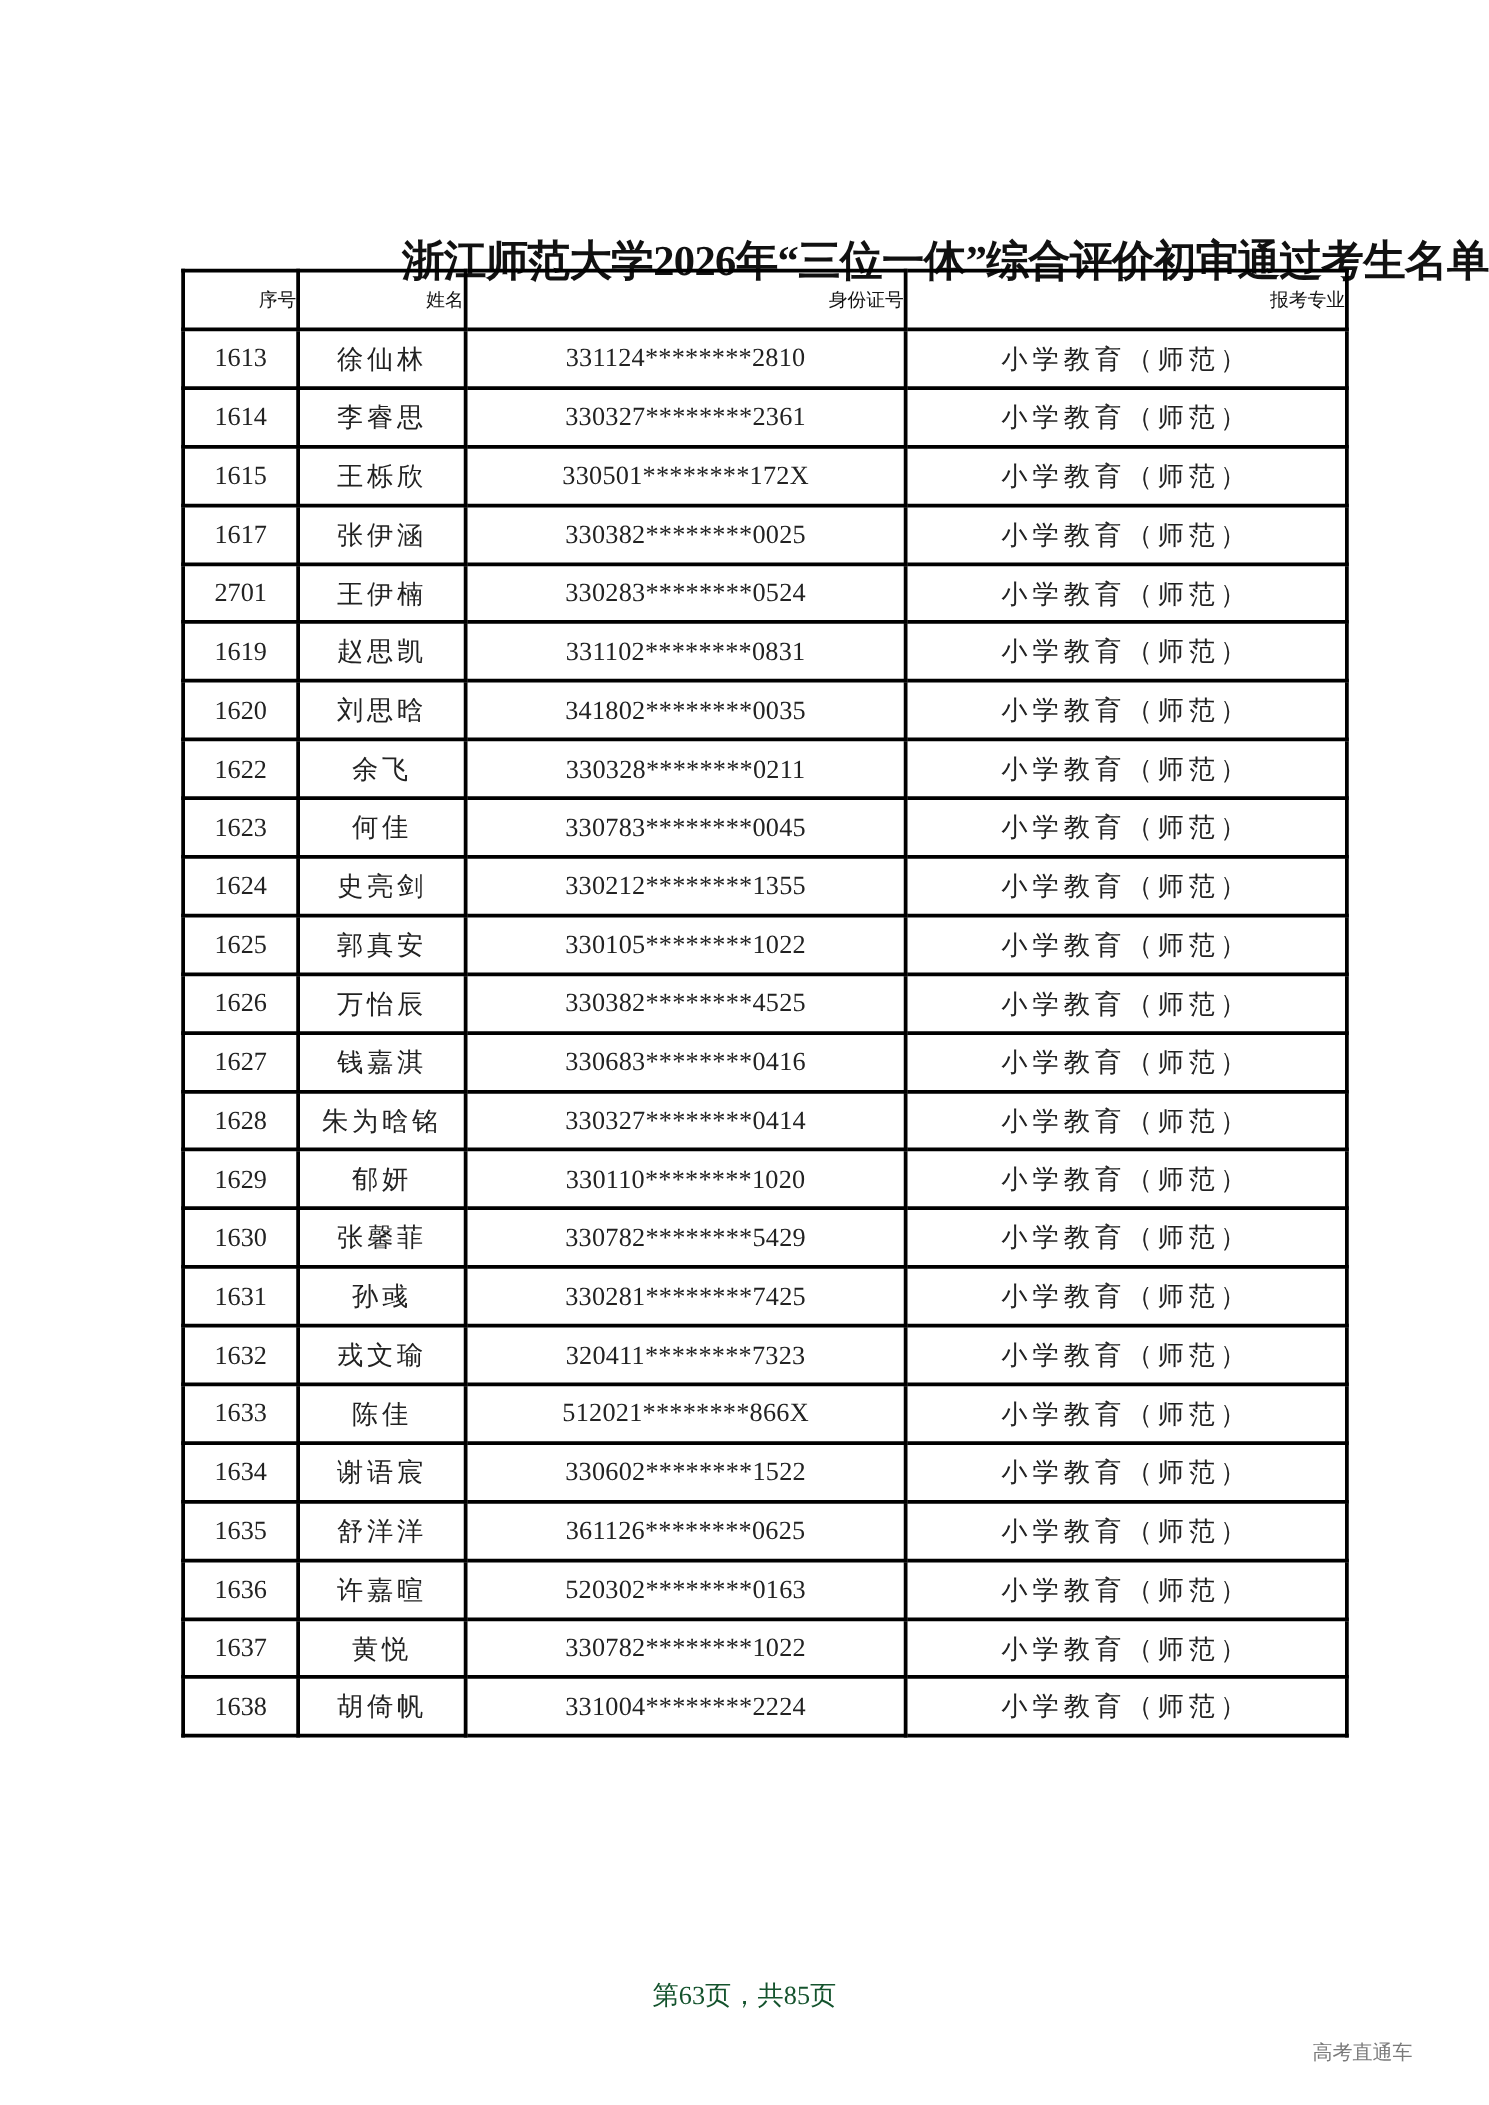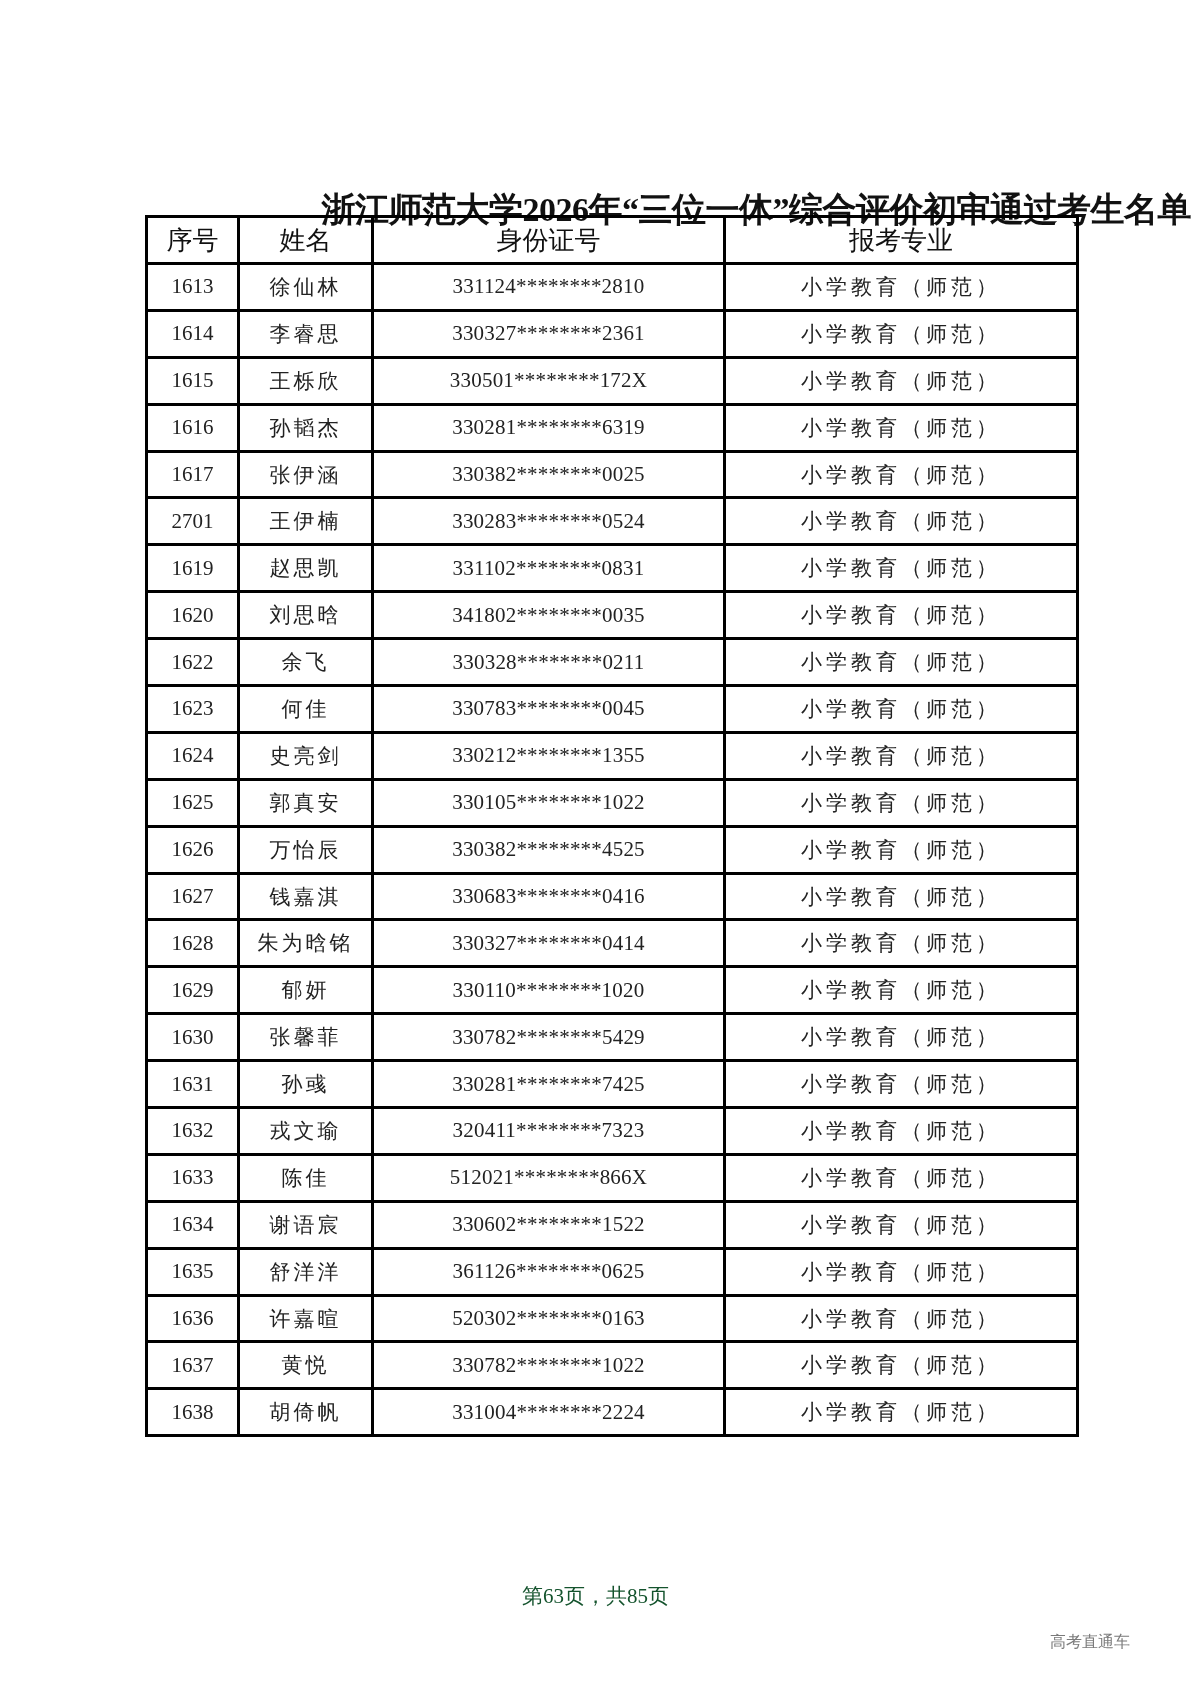--- a/index.html
+++ b/index.html
@@ -44,22 +44,23 @@
     text-align: center;
     vertical-align: middle;
     padding: 0;
     overflow: hidden;
     white-space: nowrap;
   }
   table.roster th {
     height: 44px;
     font-family: "DejaVu Sans", "Liberation Sans", sans-serif;
     font-weight: normal;
-    font-size: 26px;
+    font-size: 15px;
     color: #111111;
+    text-align: right;
   }
   table.roster td {
     height: 43.9px;
     font-size: 21px;
     color: #222222;
   }
   td.c-seq { font-family: "Liberation Serif", "DejaVu Serif", serif; }
   td.c-name {
     font-family: "DejaVu Sans", "Liberation Sans", sans-serif;
     font-size: 20px;
@@ -132,26 +133,20 @@
         <td class="c-id">330327********2361</td>
         <td class="c-major">小学教育（师范）</td>
       </tr>
       <tr>
         <td class="c-seq">1615</td>
         <td class="c-name">王栎欣</td>
         <td class="c-id">330501********172X</td>
         <td class="c-major">小学教育（师范）</td>
       </tr>
       <tr>
-        <td class="c-seq">1616</td>
-        <td class="c-name">孙韬杰</td>
-        <td class="c-id">330281********6319</td>
-        <td class="c-major">小学教育（师范）</td>
-      </tr>
-      <tr>
         <td class="c-seq">1617</td>
         <td class="c-name">张伊涵</td>
         <td class="c-id">330382********0025</td>
         <td class="c-major">小学教育（师范）</td>
       </tr>
       <tr>
         <td class="c-seq">2701</td>
         <td class="c-name">王伊楠</td>
         <td class="c-id">330283********0524</td>
         <td class="c-major">小学教育（师范）</td>

